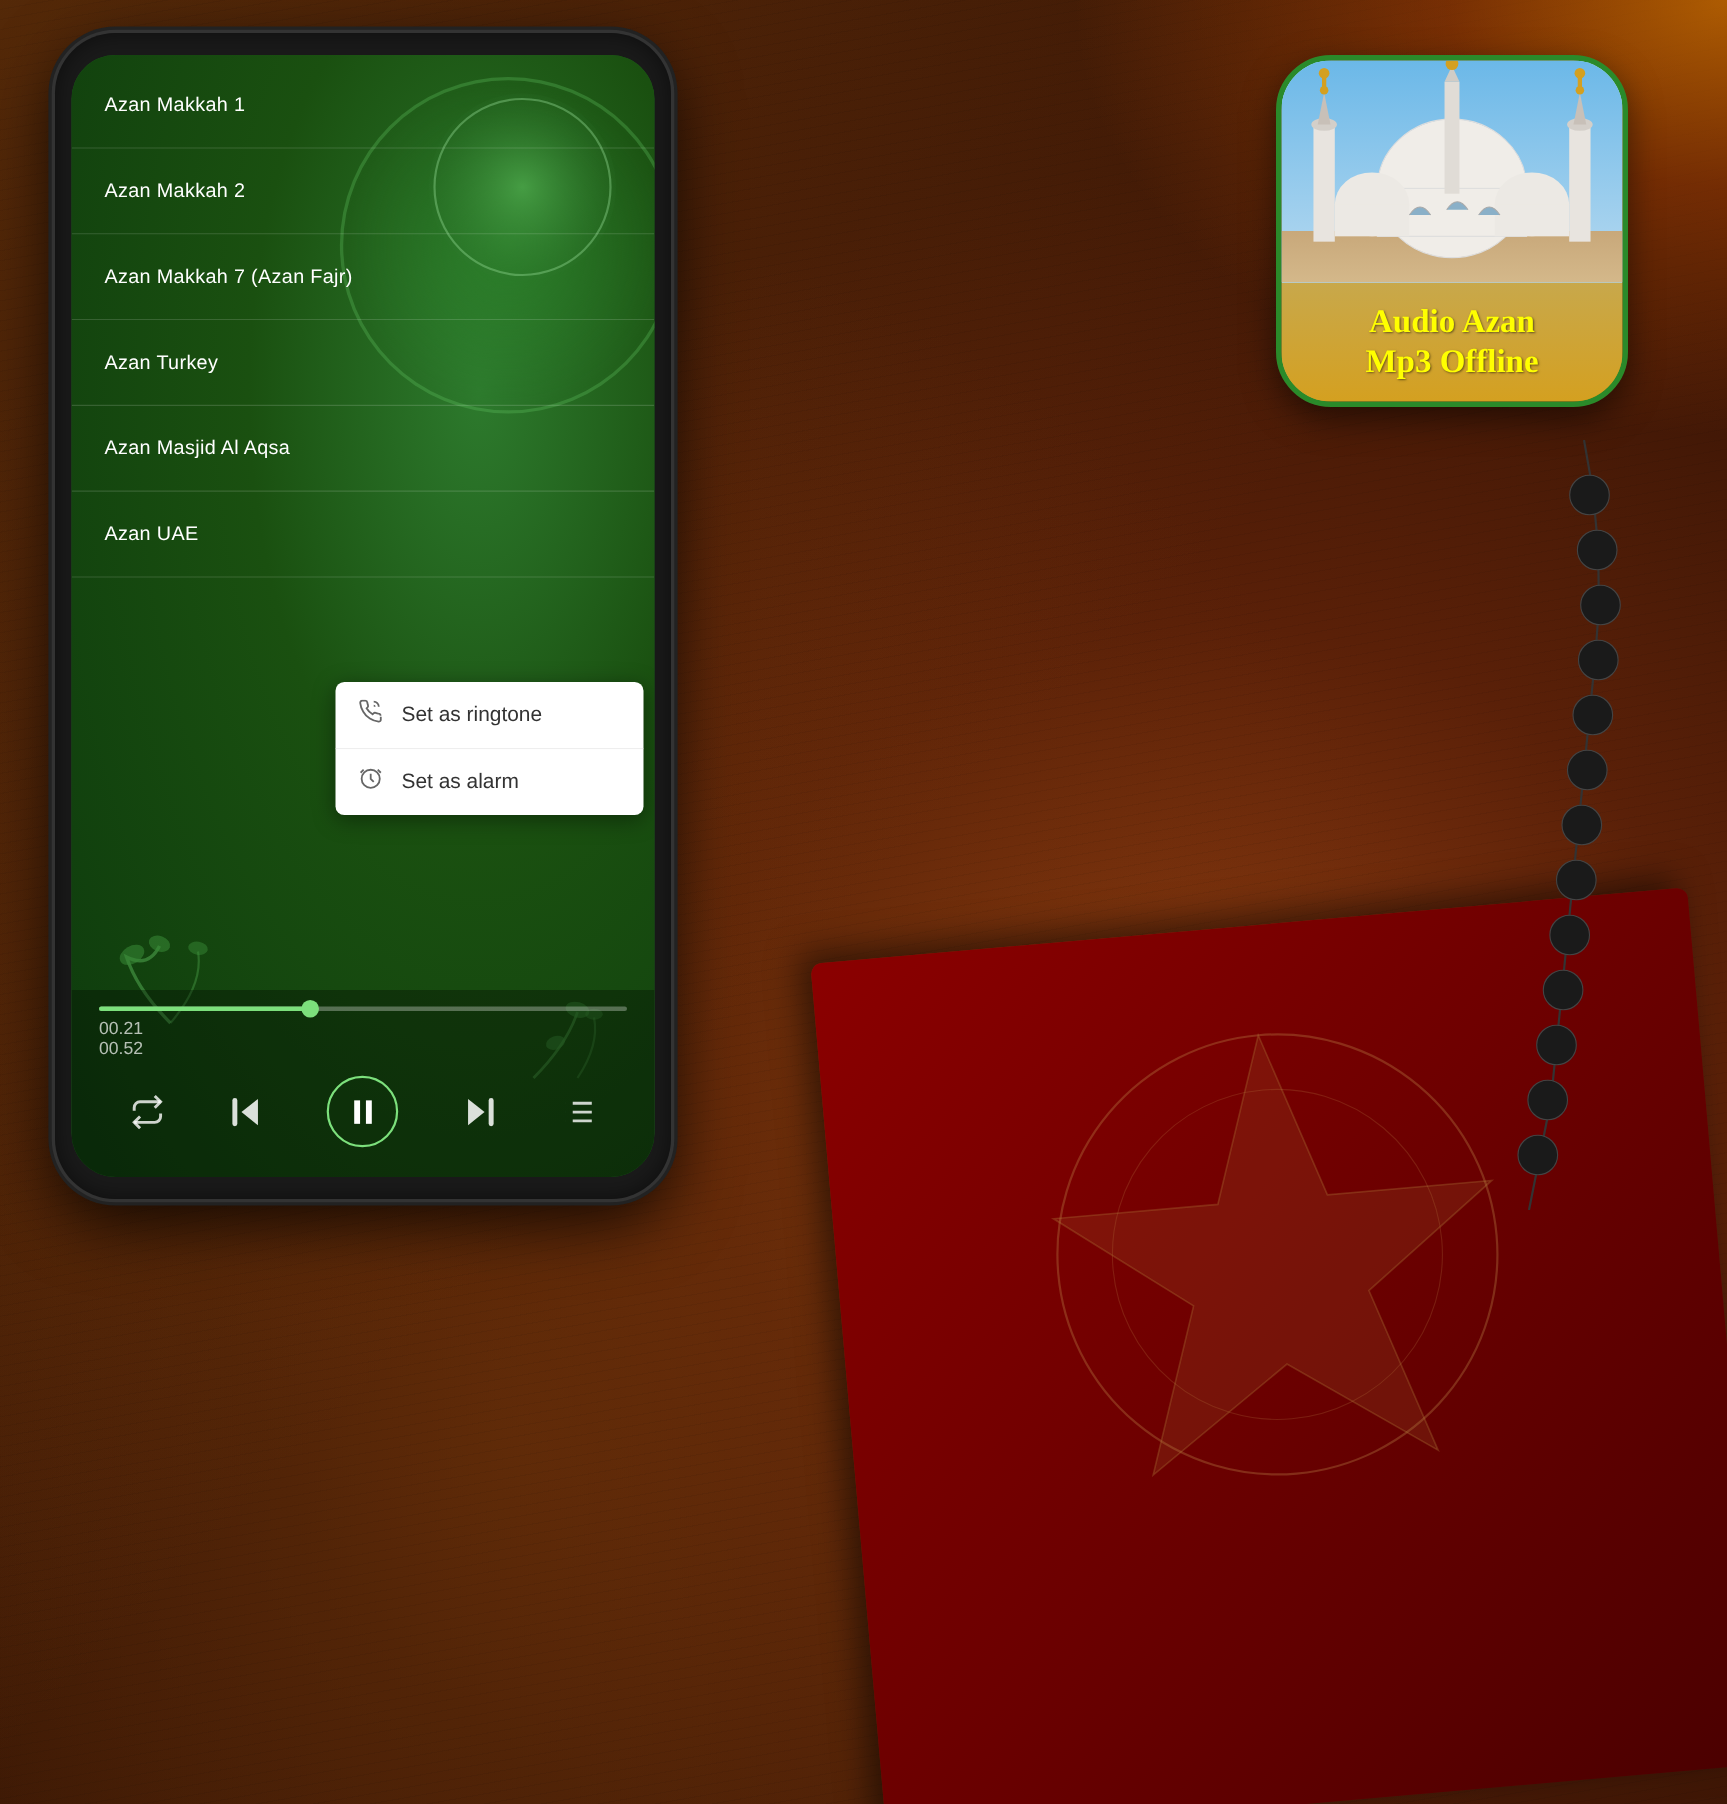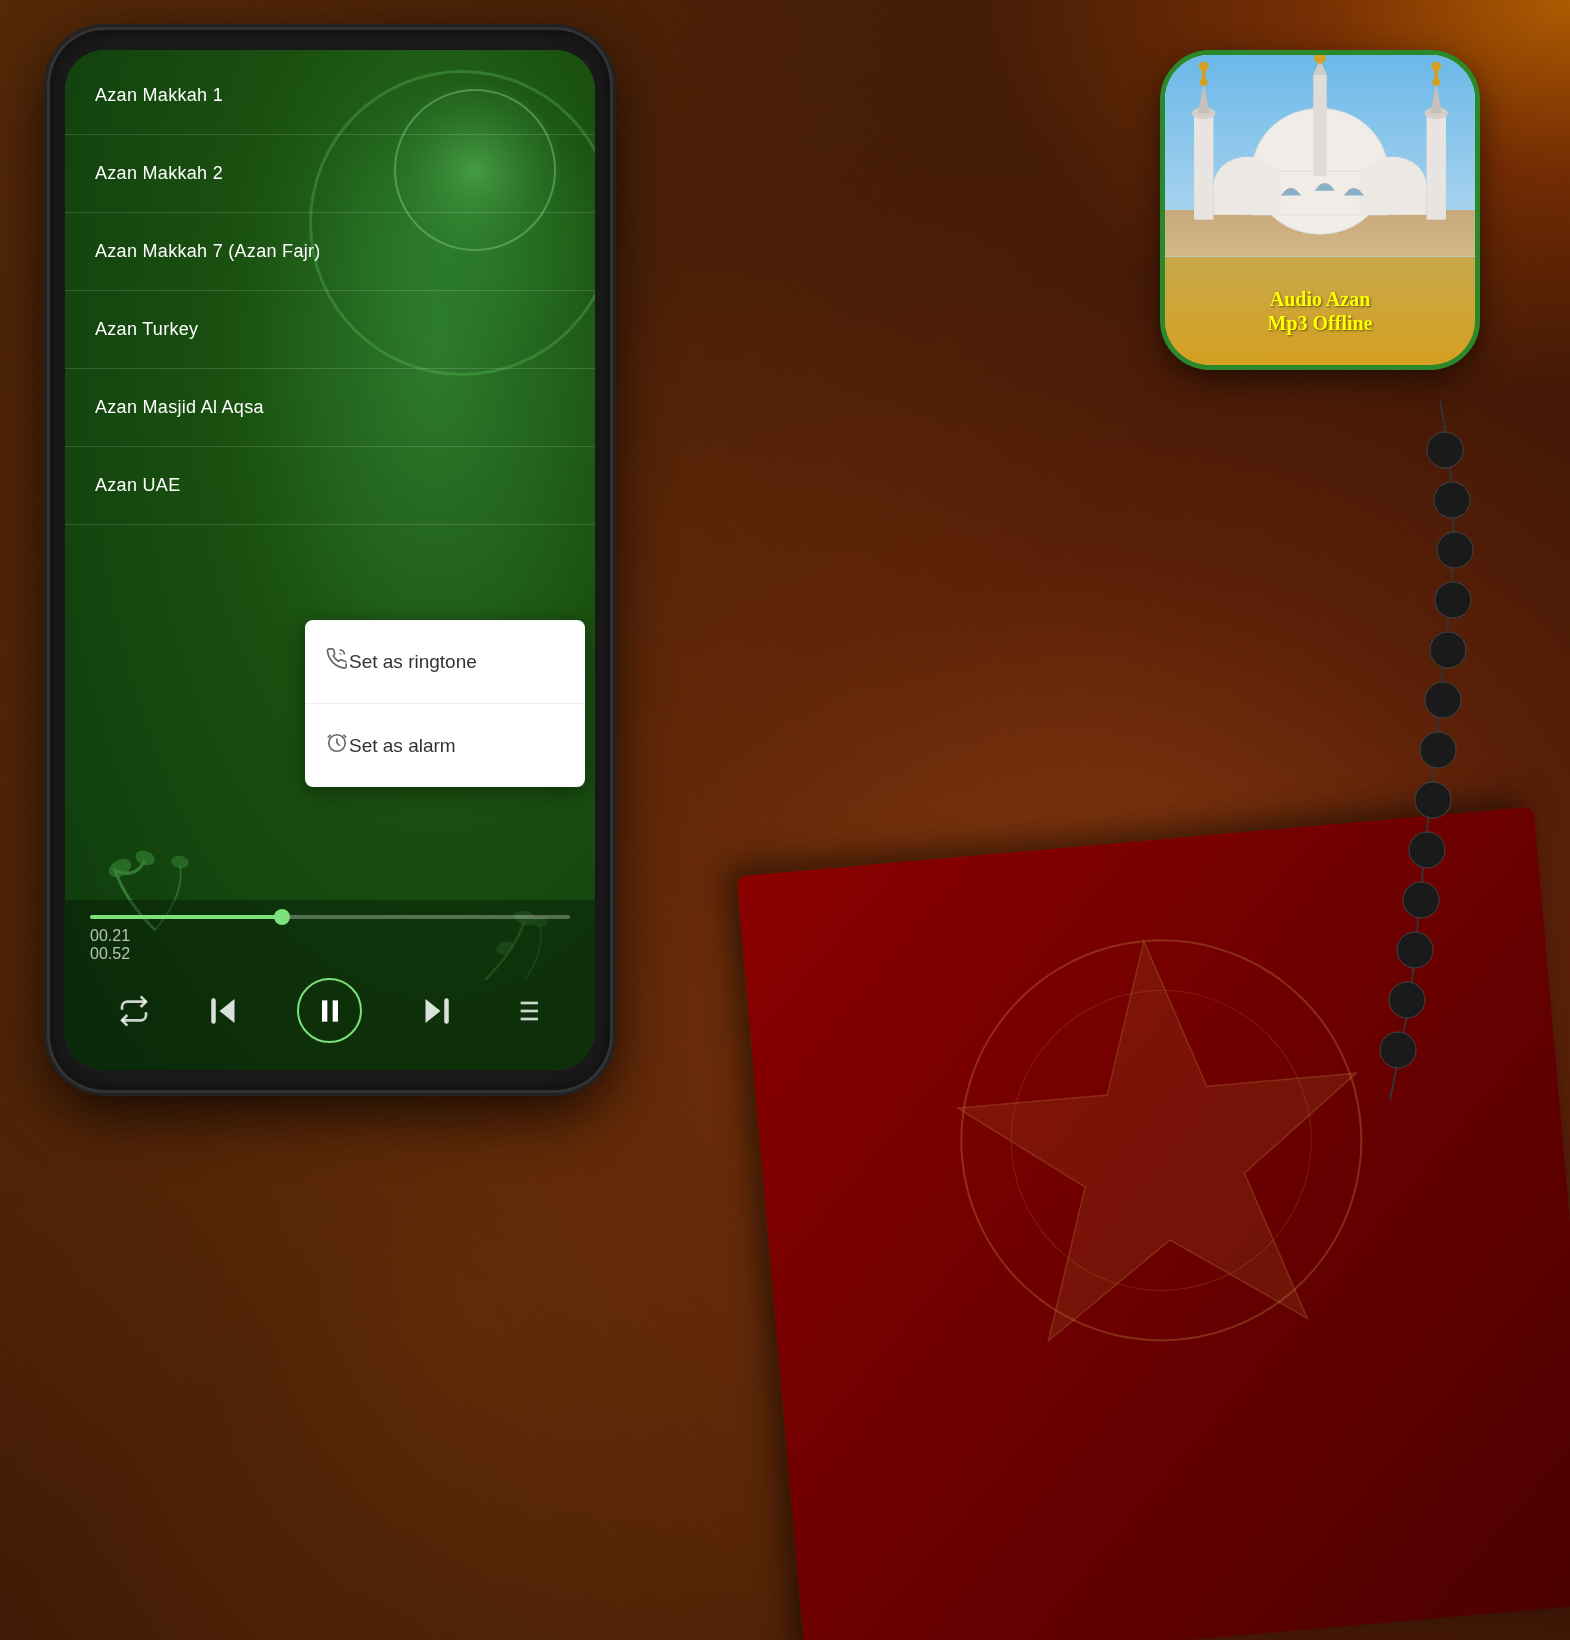--- a/index.html
+++ b/index.html
@@ -80,21 +80,21 @@
       background: linear-gradient(180deg, #c8a84b 0%, #d4a020 100%);
       display: flex;
       align-items: center;
       justify-content: center;
       flex-direction: column;
       padding: 5px;
     }
 
     .app-icon-title {
       font-family: 'Georgia', serif;
-      font-size: 20px;
+      font-size: 30px;
       font-weight: bold;
       color: #ffff00;
       text-align: right;
       text-shadow: 1px 1px 2px rgba(0,0,0,0.5);
       line-height: 1.2;
     }
 
     
     .phone-frame {
       position: absolute;
@@ -285,24 +285,25 @@
       background: white;
       border-radius: 8px;
       box-shadow: 0 4px 20px rgba(0,0,0,0.4);
       z-index: 20;
       overflow: hidden;
     }
 
     .context-menu-item {
       display: flex;
       align-items: center;
-      padding: 28px 20px;
+      padding: 16px 20px;
       font-size: 19px;
       color: #333;
       cursor: pointer;
+      gap: 16px;
     }
 
     .context-menu-item:not(:last-child) {
       border-bottom: 1px solid #eee;
     }
 
     .menu-icon {
       font-size: 20px;
       color: #666;
       width: 24px;

